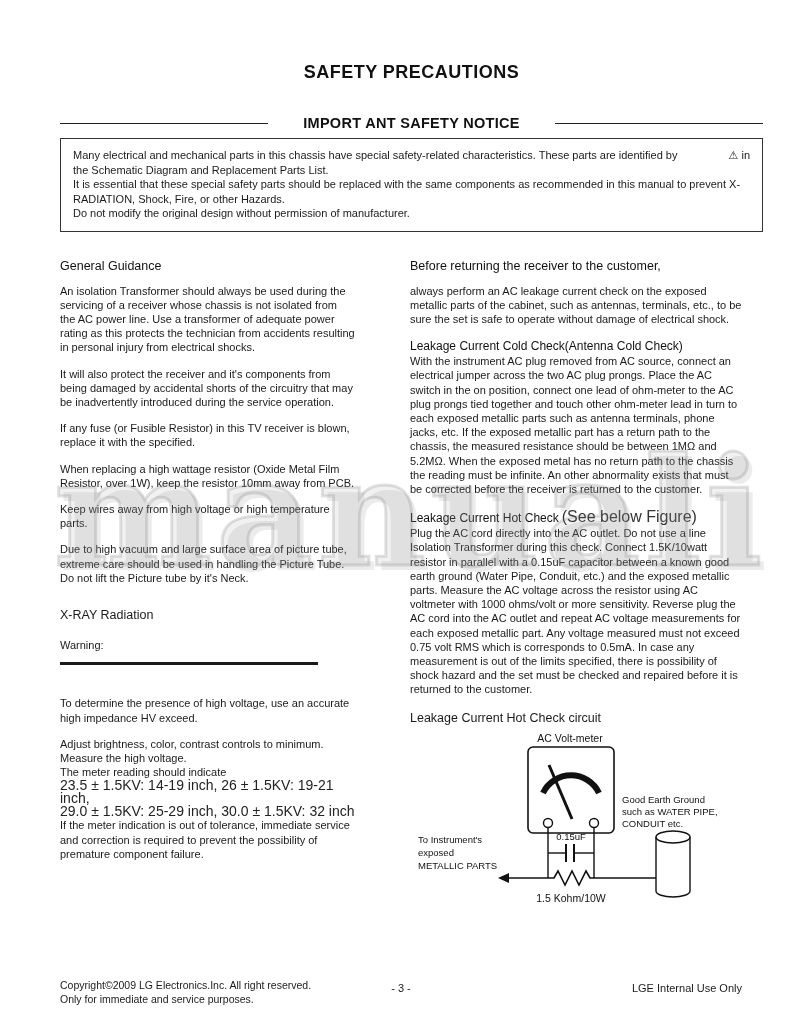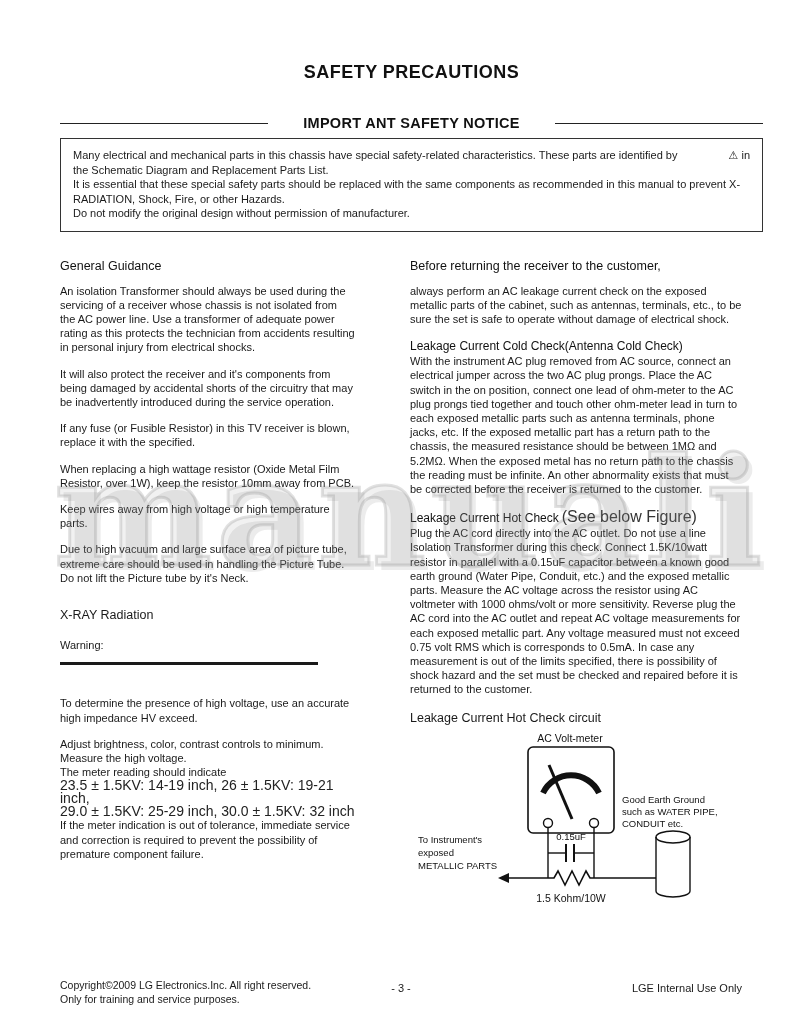--- a/index.html
+++ b/index.html
@@ -253,18 +253,18 @@
           <text x="8" y="125">exposed</text>
           <text x="8" y="138">METALLIC PARTS</text>
         </svg>
       </div>
 
     </div>
   </div>
 
   <div class="footer">
     <div>Copyright©2009 LG Electronics.Inc. All right reserved.</div>
-    <div>Only for training and service purposes.</div>
+    <div>Only for immediate and service purposes.</div>
     <div class="center-num">- 3 -</div>
     <div class="right-note">LGE Internal Use Only</div>
   </div>
 
 </div>
 
 </body></html>

